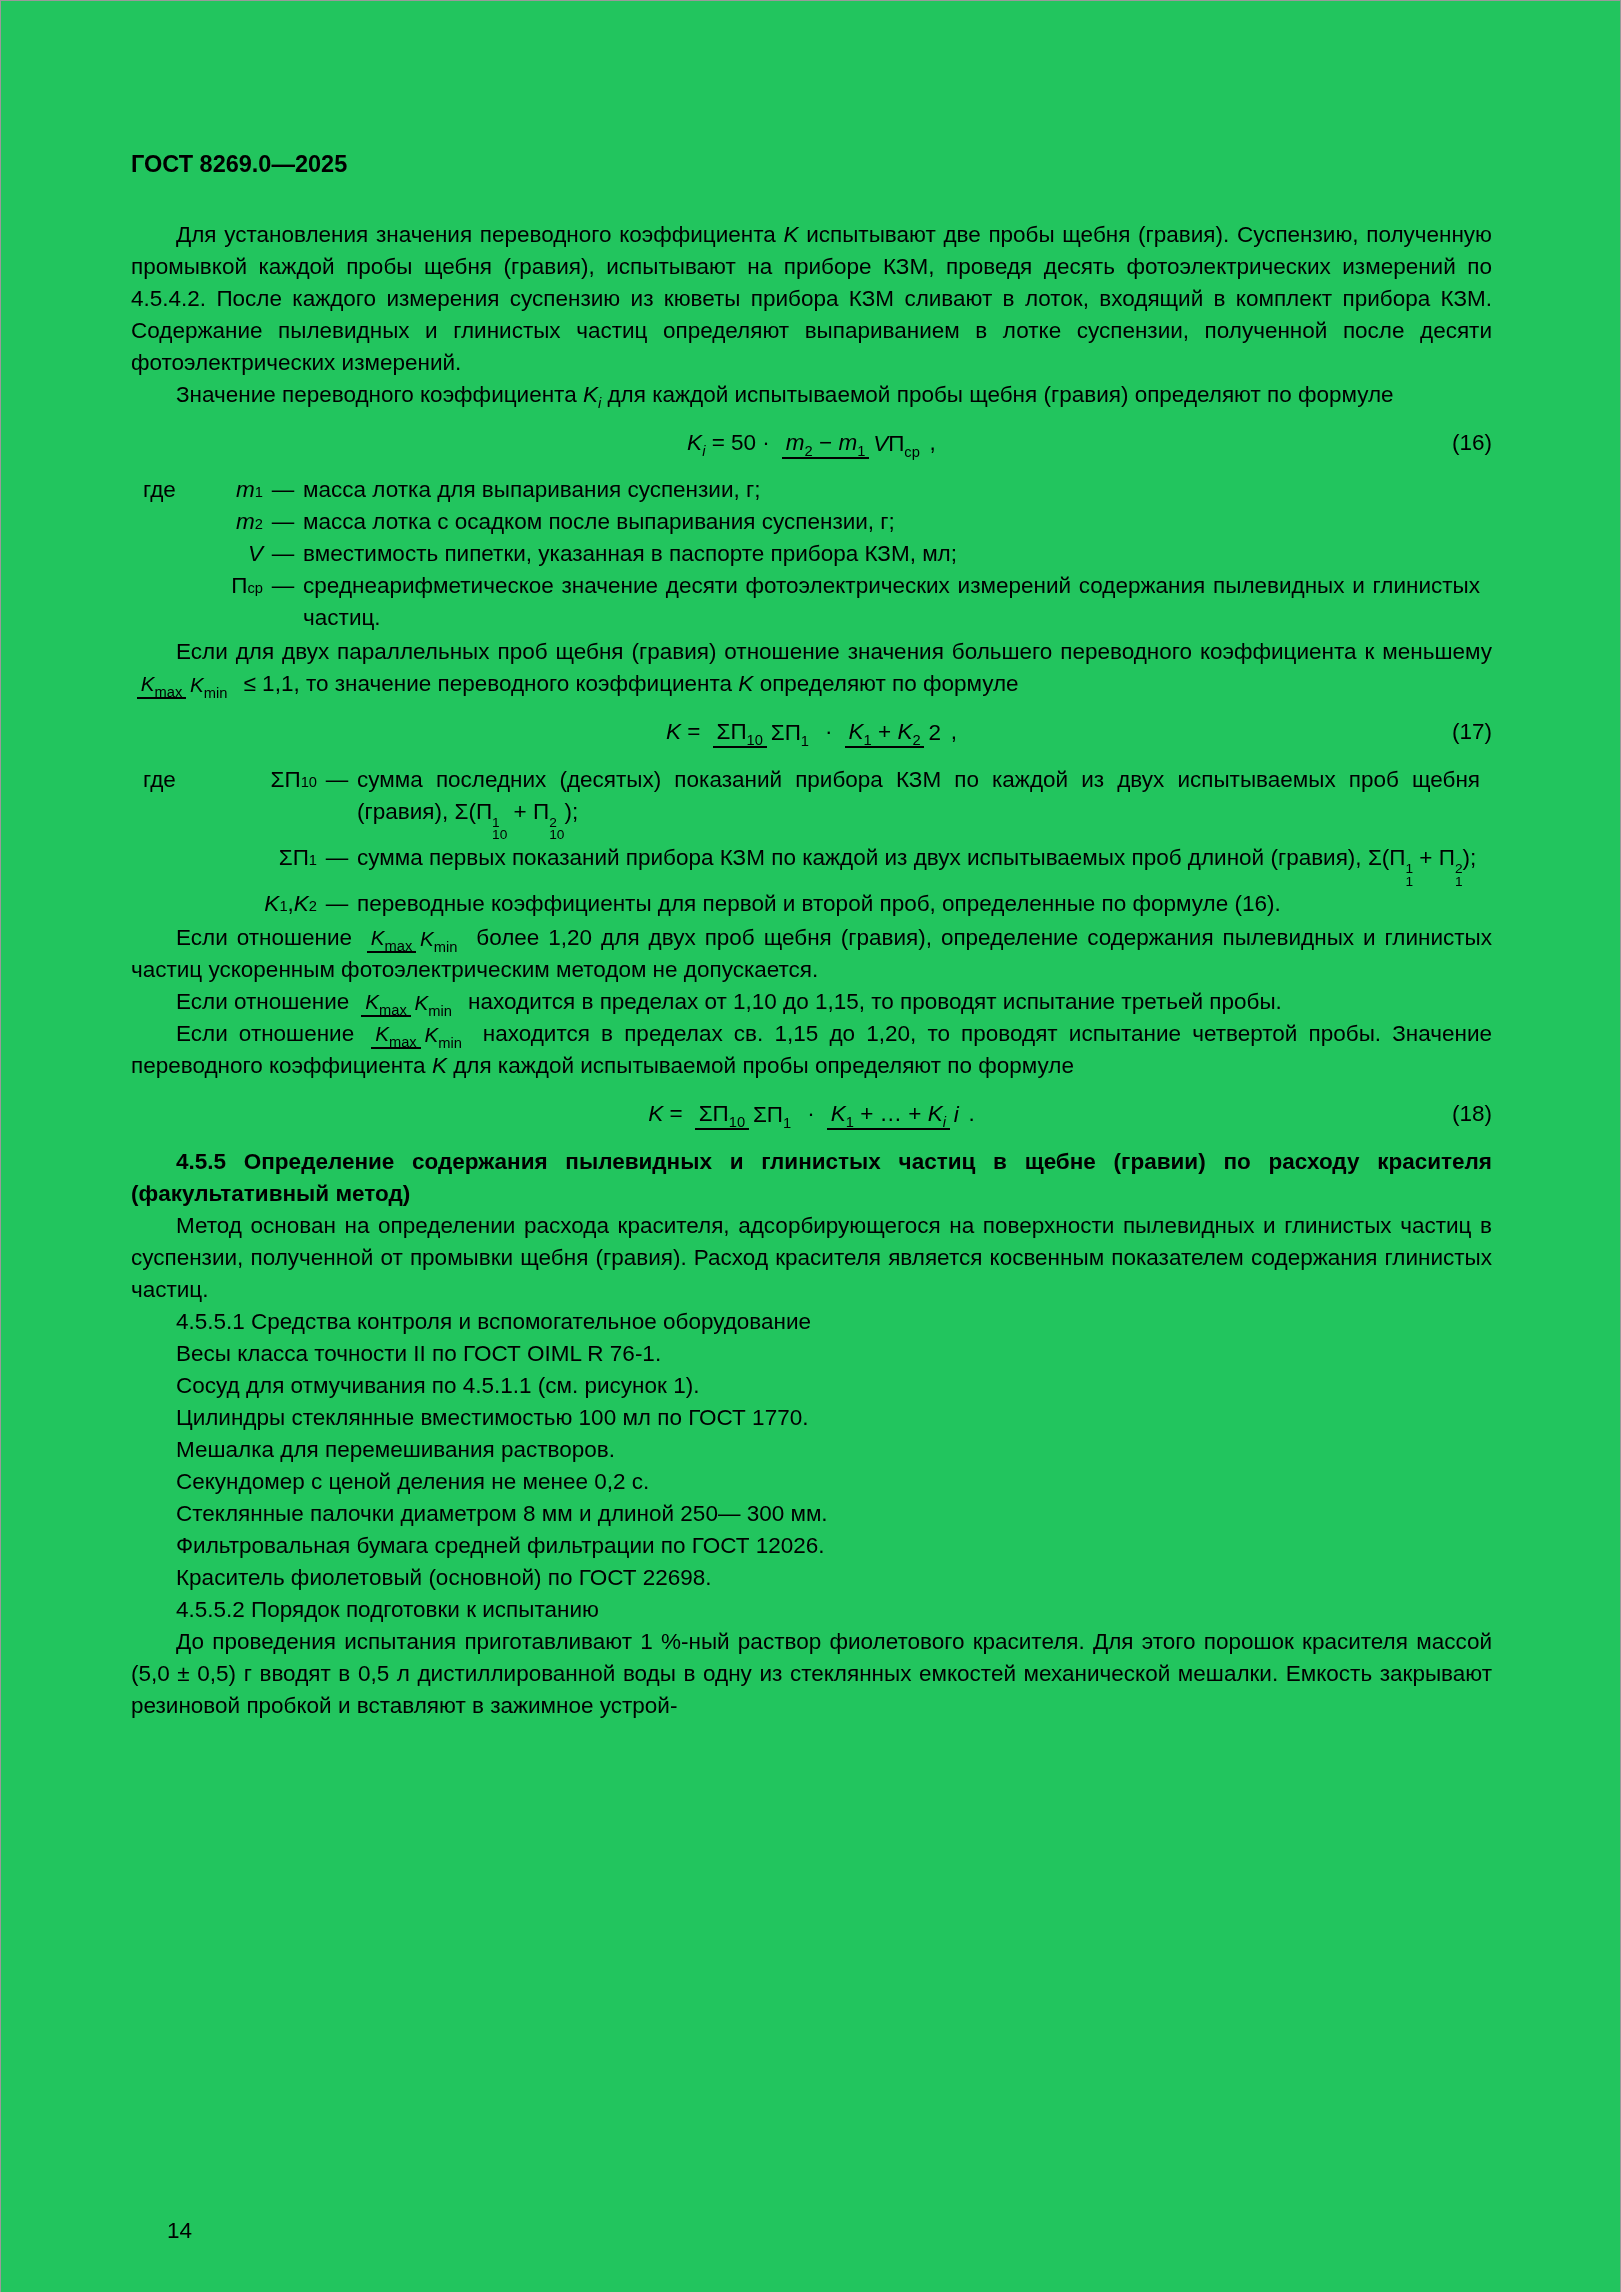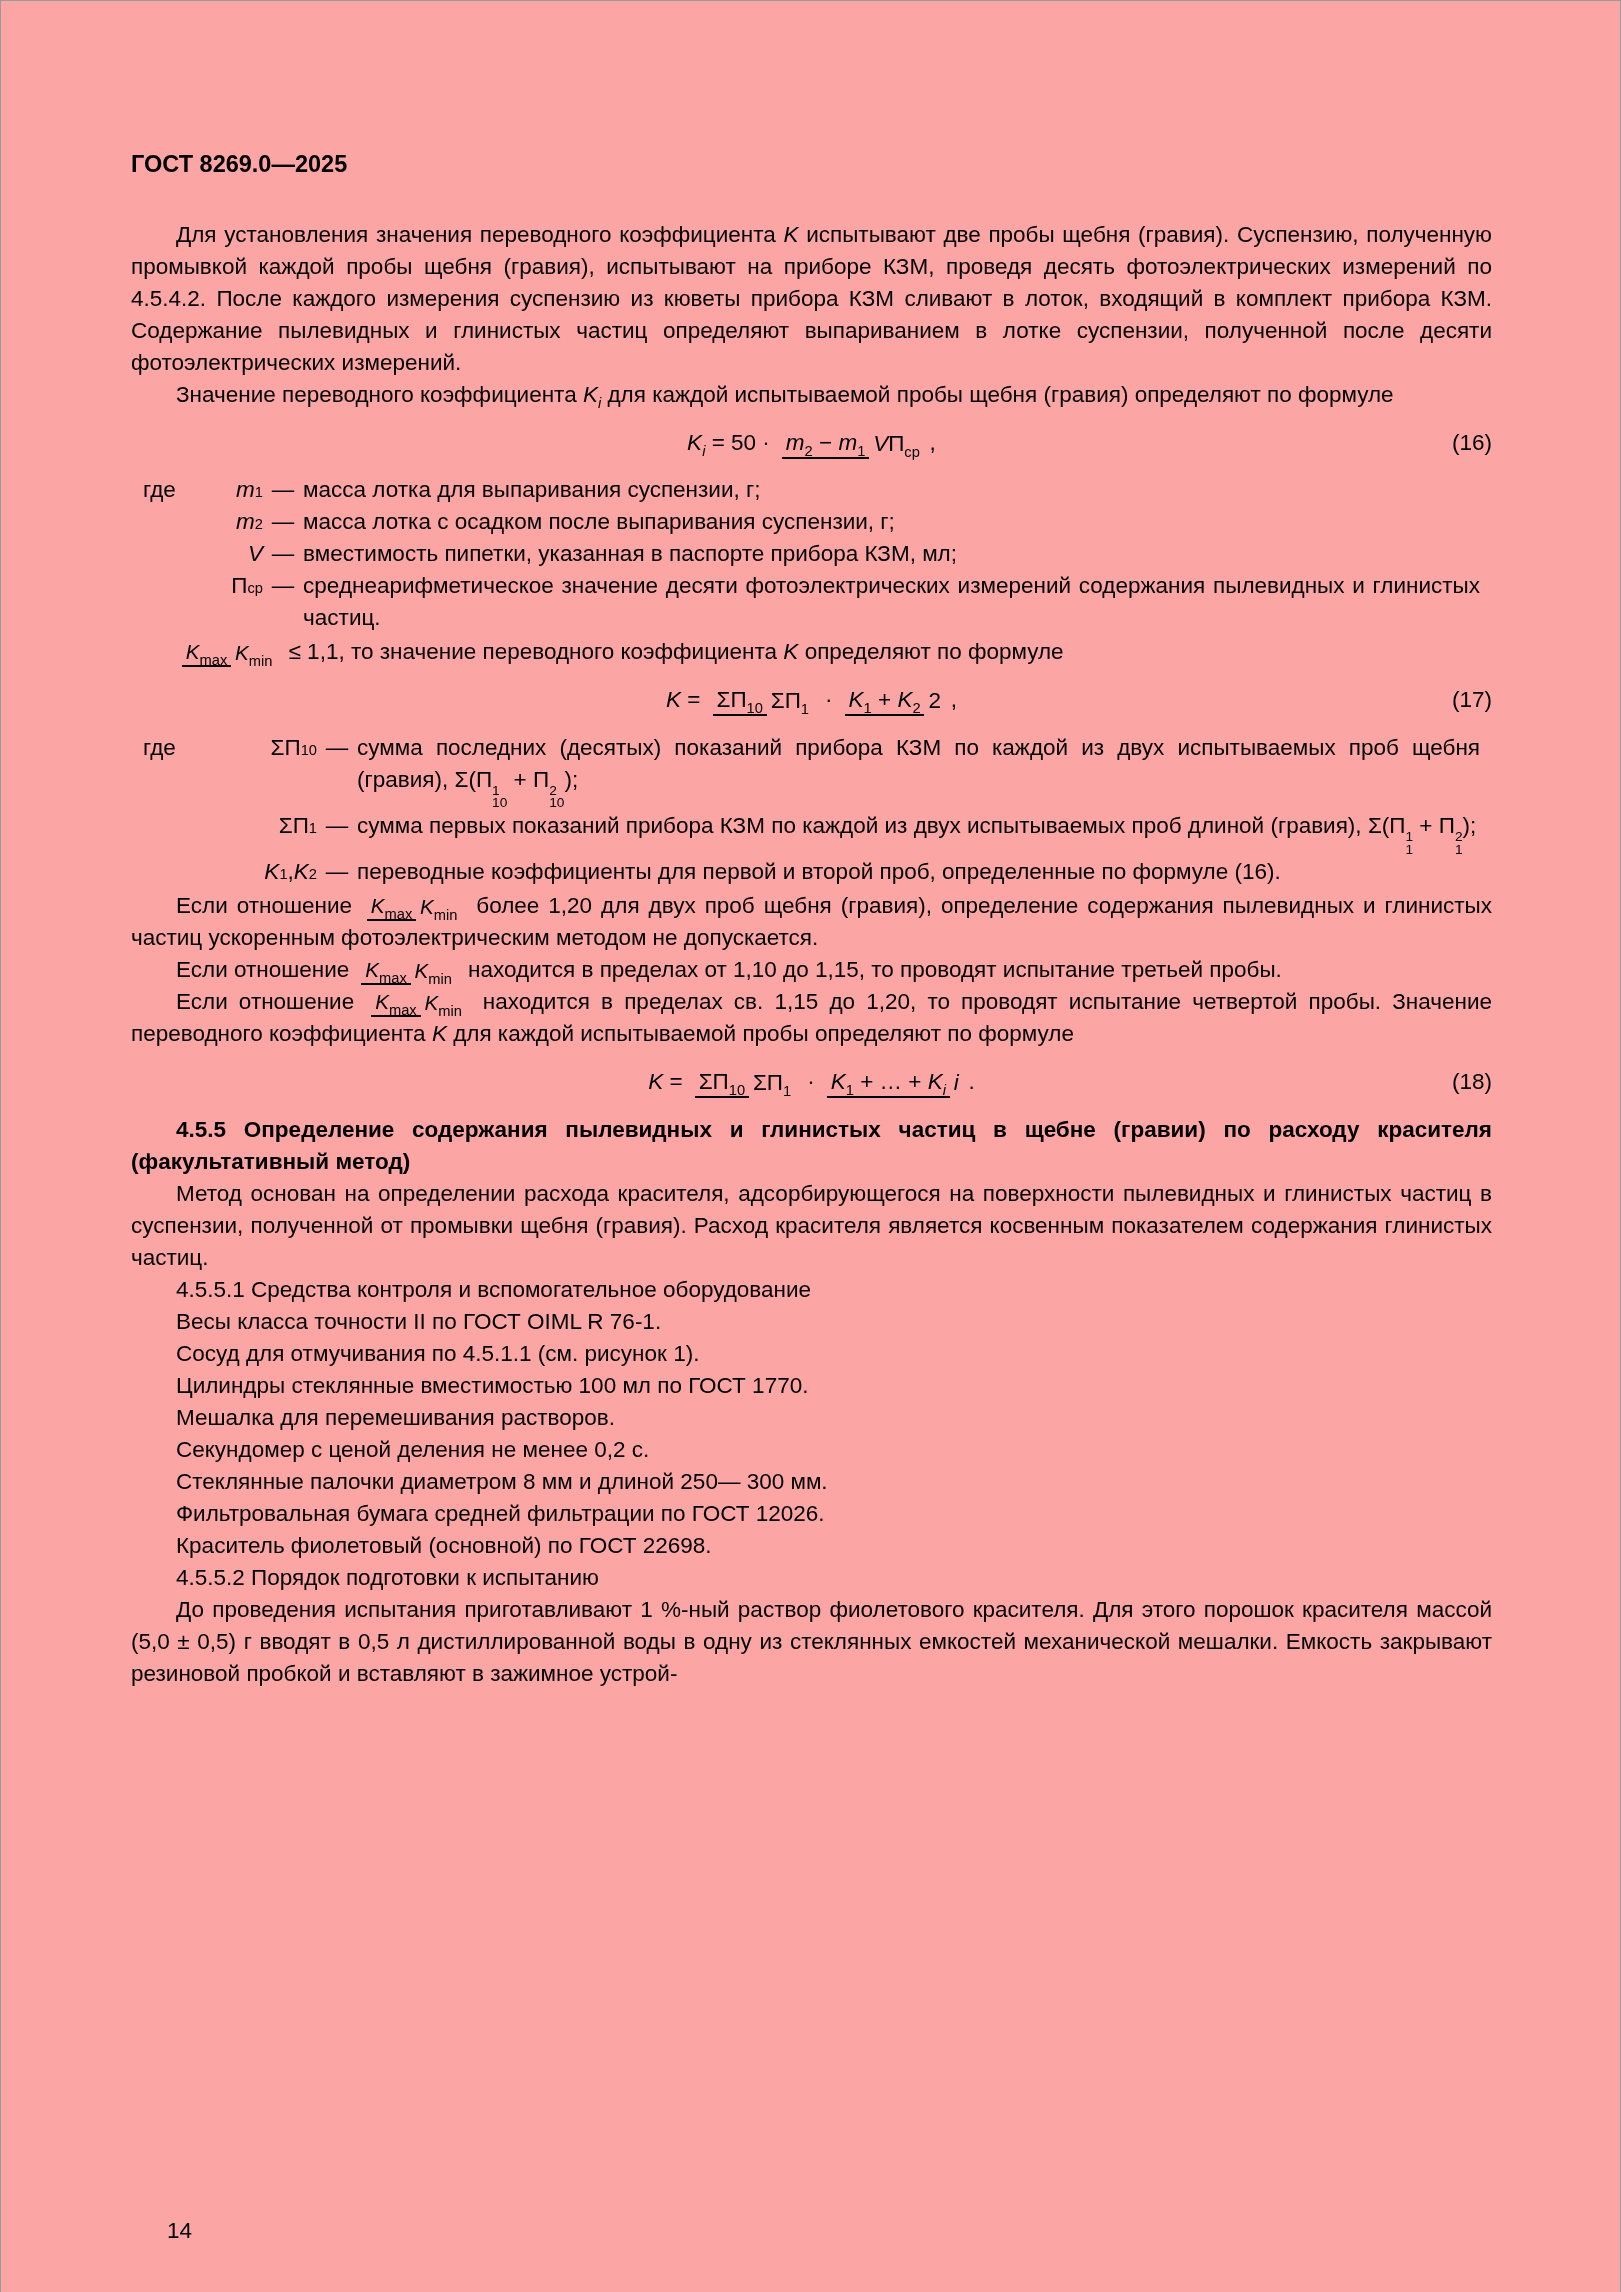--- a/index.html
+++ b/index.html
@@ -1,18 +1,18 @@
 <!DOCTYPE html>
 <html><head>
 <meta charset="utf-8">
 <style>
   html,body{margin:0;padding:0;background:#ffffff;}
   .page{
     width:1621px;height:2293px;box-sizing:border-box;position:relative;overflow:hidden;
-    background:#fca5a5;border:1px solid #9a9a9a;
+    background:#22c55e;border:1px solid #9a9a9a;
     padding:147px 128px 0 130px;
     font-family:"Liberation Sans",sans-serif;font-size:22.5px;line-height:32px;color:#000;
   }
   .doc-header{font-weight:bold;font-size:23.5px;margin-bottom:39px;}
   p{margin:0;text-align:justify;text-indent:45px;}
   .bold{font-weight:bold;}
   .sect{margin-top:9.8px;}
   i{font-style:italic;}
   sub{font-size:14.7px;line-height:0;vertical-align:-5.9px;font-style:normal;}
   sup{font-size:14.7px;line-height:0;vertical-align:7.8px;font-style:normal;}
@@ -91,21 +91,21 @@
     <div class="def-row">
       <span class="def-term w1">
           <span>П</span>
           <sub>ср</sub>
         </span>
       <span class="def-dash">—</span>
       <span class="def-text">среднеарифметическое значение десяти фотоэлектрических измерений содержания пылевидных и глинистых частиц.</span>
     </div>
   </div>
 
-  <p><span class="frac small">
+  <p><span>Если для двух параллельных проб щебня (гравия) отношение значения большего переводного коэффициента к меньшему </span><span class="frac small">
         <span class="num"><i>K</i><sub>max</sub></span>
         <span class="den"><i>K</i><sub>min</sub></span>
       </span><span> ≤ 1,1, то значение переводного коэффициента </span><i>K</i><span> определяют по формуле</span></p>
 
   <div class="formula">
     <span class="fsp"></span>
     <span class="fb"><i>K</i><span> = </span><span class="frac">
           <span class="num"><span>ΣП</span><sub>10</sub></span>
           <span class="den"><span>ΣП</span><sub>1</sub></span>
         </span><span> · </span><span class="frac">

